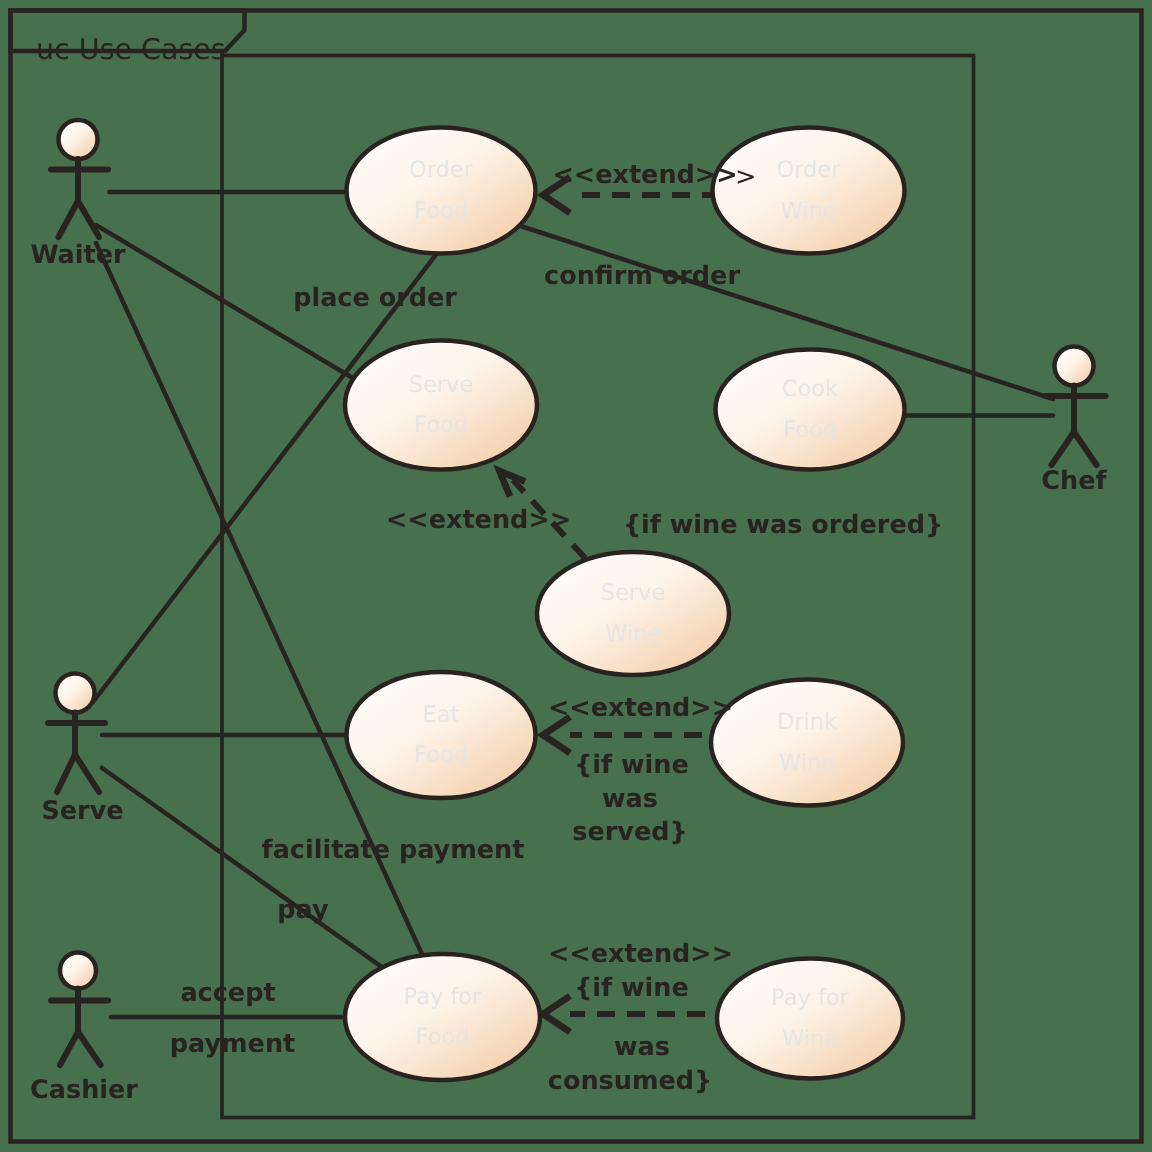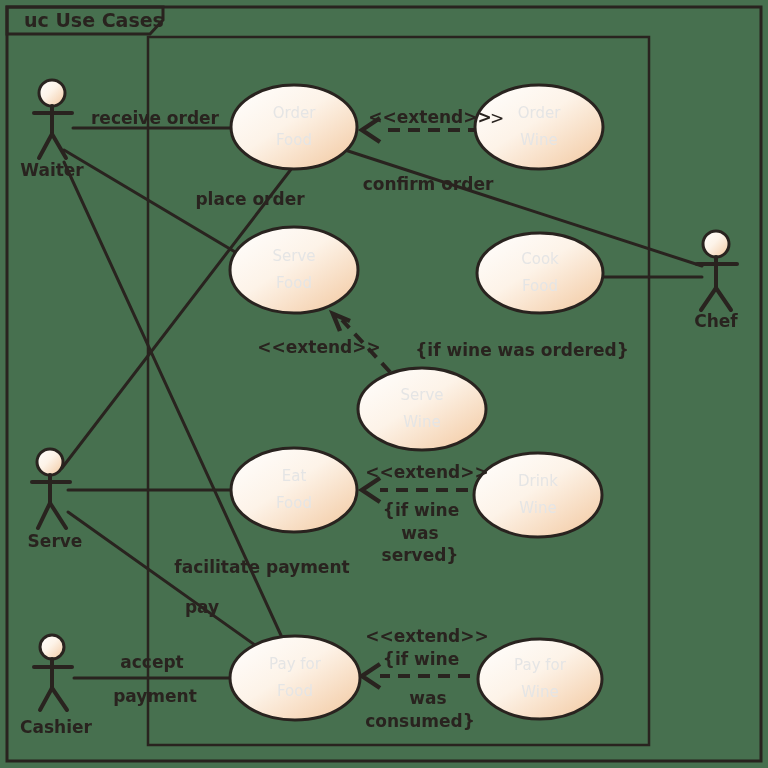--- a/index.html
+++ b/index.html
@@ -8,21 +8,21 @@
          color:#29231f;}
   .stage svg{position:absolute;left:0;top:0;}
   .lbl{position:absolute;font-weight:700;font-size:17px;line-height:20px;color:#29231f;
        white-space:nowrap;transform:translateX(-50%);}
   .lbl.left{transform:none;}
   .lbl.thin{font-weight:400;}
   .uc-label{position:absolute;transform:translate(-50%,-50%);text-align:center;
             font-size:15px;line-height:27px;font-weight:400;color:#e5e5e5;pointer-events:none;
             white-space:nowrap;}
   .uc-label span{display:block;}
-  .tab-text{position:absolute;left:24px;top:9px;font-weight:700;font-size:19px;color:#29231f;}
+  .tab-text{position:absolute;left:24px;top:22px;font-weight:400;font-size:19px;color:#29231f;}
   .title{position:absolute;left:390px;top:41px;transform:translateX(-50%);
          font-weight:700;font-size:17px;color:#29231f;white-space:nowrap;}
 </style>
 </head>
 <body>
 
 <div class="stage">
 
   <svg width="768" height="768" viewBox="0 0 768 768">
     <defs>
@@ -147,21 +147,20 @@
   <div class="uc-label" style="left:540px;top:679px">
     <span>Pay for</span>
       <span>Wine</span>
     </div>
 
   <span class="lbl" style="left:52px;top:160px">Waiter</span>
   <span class="lbl" style="left:716px;top:311px">Chef</span>
   <span class="lbl" style="left:55px;top:531px">Serve</span>
   <span class="lbl" style="left:56px;top:717px">Cashier</span>
 
-  <span class="lbl" style="left:155px;top:108px">receive order</span>
   <span class="lbl" style="left:250px;top:189px">place order</span>
   <span class="lbl" style="left:428px;top:174px">confirm order</span>
   <span class="lbl" style="left:262px;top:557px">facilitate payment</span>
   <span class="lbl" style="left:202px;top:597px">pay</span>
   <span class="lbl" style="left:152px;top:652px">accept</span>
   <span class="lbl" style="left:155px;top:686px">payment</span>
 
   <span class="lbl" style="left:430px;top:107px">&lt;&lt;extend&gt;&gt;</span>
   <span class="lbl thin left" style="left:490px;top:108px">&gt;</span>
   <span class="lbl" style="left:319px;top:337px">&lt;&lt;extend&gt;&gt;</span>

